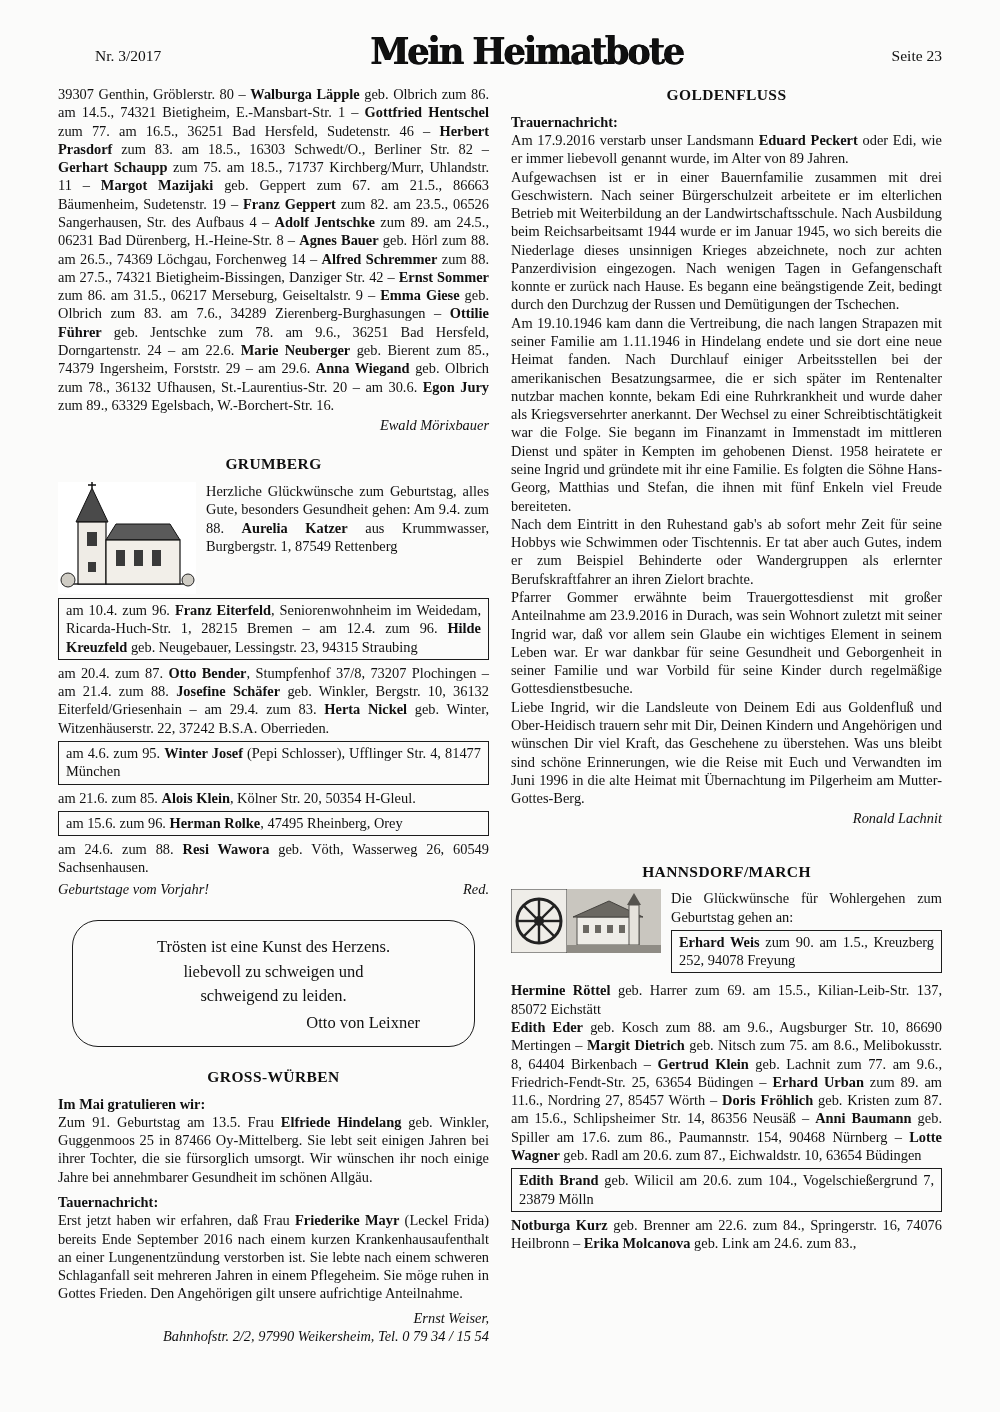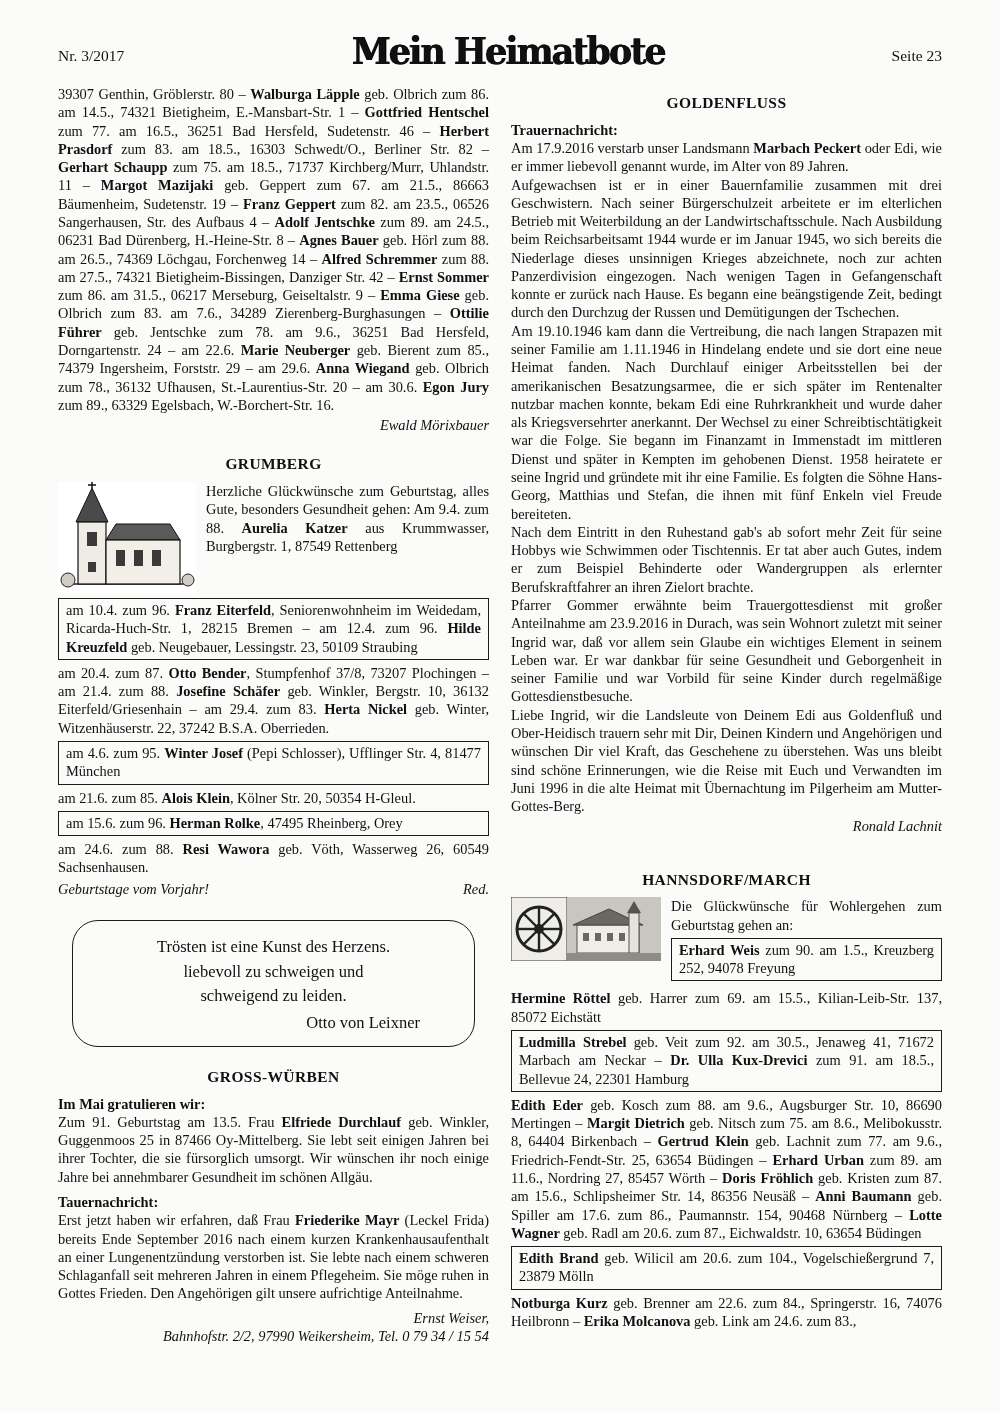--- a/index.html
+++ b/index.html
@@ -11,40 +11,41 @@
     font-family: "Liberation Serif", "DejaVu Serif", serif;
   }
   .page {
     width: 1000px; height: 1412px;
     padding: 30px 58px 18px 58px;
     overflow: hidden;
   }
   .page-header {
     display: flex; align-items: flex-end; justify-content: space-between;
     margin-bottom: 14px;
+    margin-left: 37px;
   }
   .issue, .pagenum { font-size: 15.5px; padding-bottom: 6px; }
   .masthead {
     font-family: "DejaVu Serif", serif;
     font-size: 35px; font-weight: 700;
     letter-spacing: -2px;
     text-shadow: 0.8px 0 0 #000;
     transform: scaleY(1.08);
   }
   .columns { display: flex; gap: 22px; justify-content: space-between; }
   .col { flex: 1 1 0; min-width: 0; font-size: 14.4px; line-height: 1.27; text-align: justify; hyphens: auto; }
   p { margin: 0; }
   .b { font-weight: 700; }
   .sig { text-align: right; font-style: italic; margin: 2px 0 4px 0; }
   .sig2 { text-align: right; font-style: italic; }
   .section-heading {
     text-align: center; font-size: 15.5px; font-weight: 700;
     letter-spacing: 0.4px; margin: 20px 0 8px 0;
   }
-  .section-heading.first { margin-top: 8px; }
+  .section-heading.first { margin-top: 0; }
   .section-heading.spaced { margin-top: 34px; }
   .lead { font-weight: 700; margin-top: 7px; }
   .boxed {
     border: 1.4px solid #1c1c1c;
     padding: 2px 7px 3px 7px;
     margin: 4px 0 4px 0;
   }
   .media-row { display: flex; gap: 10px; margin: 2px 0 4px 0; align-items: flex-start; }
   .media-row svg { flex: 0 0 auto; }
   .media-right { flex: 1 1 auto; min-width: 0; }
@@ -93,21 +94,21 @@
           <rect x="48" y="58" width="74" height="44" fill="#f2efe9" stroke="#111111" stroke-width="1.2"></rect>
           <rect x="58" y="68" width="9" height="16" fill="#3a3a3a"></rect>
           <rect x="76" y="68" width="9" height="16" fill="#3a3a3a"></rect>
           <rect x="94" y="68" width="9" height="16" fill="#3a3a3a"></rect>
           <circle cx="10" cy="98" r="7" fill="#cfccc4" stroke="#222222"></circle>
           <circle cx="130" cy="98" r="6" fill="#cfccc4" stroke="#222222"></circle>
         </svg>
         <p class="para media-right"><span>Herzliche Glückwünsche zum Geburtstag, alles Gute, besonders Gesundheit gehen: Am 9.4. zum 88. </span><span class="b">Aurelia Katzer</span><span> aus Krummwasser, Burgbergstr. 1, 87549 Rettenberg</span></p>
       </div>
 
-      <p class="boxed"><span>am 10.4. zum 96. </span><span class="b">Franz Eiterfeld</span><span>, Seniorenwohnheim im Weidedam, Ricarda-Huch-Str. 1, 28215 Bremen – am 12.4. zum 96. </span><span class="b">Hilde Kreuzfeld</span><span> geb. Neugebauer, Lessingstr. 23, 50109 Straubing</span></p>
+      <p class="boxed"><span>am 10.4. zum 96. </span><span class="b">Franz Eiterfeld</span><span>, Seniorenwohnheim im Weidedam, Ricarda-Huch-Str. 1, 28215 Bremen – am 12.4. zum 96. </span><span class="b">Hilde Kreuzfeld</span><span> geb. Neugebauer, Lessingstr. 23, 94315 Straubing</span></p>
       <p class="para"><span>am 20.4. zum 87. </span><span class="b">Otto Bender</span><span>, Stumpfenhof 37/8, 73207 Plochingen – am 21.4. zum 88. </span><span class="b">Josefine Schäfer</span><span> geb. Winkler, Bergstr. 10, 36132 Eiterfeld/Griesenhain – am 29.4. zum 83. </span><span class="b">Herta Nickel</span><span> geb. Winter, Witzenhäuserstr. 22, 37242 B.S.A. Oberrieden.</span></p>
       <p class="boxed"><span>am 4.6. zum 95. </span><span class="b">Winter Josef</span><span> (Pepi Schlosser), Ufflinger Str. 4, 81477 München</span></p>
       <p class="para"><span>am 21.6. zum 85. </span><span class="b">Alois Klein</span><span>, Kölner Str. 20, 50354 H-Gleul.</span></p>
       <p class="boxed"><span>am 15.6. zum 96. </span><span class="b">Herman Rolke</span><span>, 47495 Rheinberg, Orey</span></p>
       <p class="para"><span>am 24.6. zum 88. </span><span class="b">Resi Wawora</span><span> geb. Vöth, Wasserweg 26, 60549 Sachsenhausen.</span></p>
 
       <div class="footline">
         <span>Geburtstage vom Vorjahr!</span>
         <span>Red.</span>
       </div>
@@ -115,35 +116,35 @@
       <div class="quote-box">
         <div>Trösten ist eine Kunst des Herzens.</div>
         <div>liebevoll zu schweigen und</div>
         <div>schweigend zu leiden.</div>
         <div class="attribution">Otto von Leixner</div>
       </div>
 
       <h2 class="section-heading">GROSS-WÜRBEN</h2>
 
       <p class="lead">Im Mai gratulieren wir:</p>
-      <p class="para"><span>Zum 91. Geburtstag am 13.5. Frau </span><span class="b">Elfriede Durchlauf</span><span> geb. Winkler, Guggenmoos 25 in 87466 Oy-Mittelberg. Sie lebt seit einigen Jahren bei ihrer Tochter, die sie fürsorglich umsorgt. Wir wünschen ihr noch einige Jahre bei annehmbarer Gesundheit im schönen Allgäu.</span></p>
+      <p class="para"><span>Zum 91. Geburtstag am 13.5. Frau </span><span class="b">Elfriede Hindelang</span><span> geb. Winkler, Guggenmoos 25 in 87466 Oy-Mittelberg. Sie lebt seit einigen Jahren bei ihrer Tochter, die sie fürsorglich umsorgt. Wir wünschen ihr noch einige Jahre bei annehmbarer Gesundheit im schönen Allgäu.</span></p>
       <p class="lead">Tauernachricht:</p>
       <p class="para"><span>Erst jetzt haben wir erfahren, daß Frau </span><span class="b">Friederike Mayr</span><span> (Leckel Frida) bereits Ende September 2016 nach einem kurzen Krankenhausaufenthalt an einer Lungenentzündung verstorben ist. Sie lebte nach einem schweren Schlaganfall seit mehreren Jahren in einem Pflegeheim. Sie möge ruhen in Gottes Frieden. Den Angehörigen gilt unsere aufrichtige Anteilnahme.</span></p>
       <div class="gap-sm"></div>
       <p class="sig2">Ernst Weiser,</p>
       <p class="sig2">Bahnhofstr. 2/2, 97990 Weikersheim, Tel. 0 79 34 / 15 54</p>
 
     </div>
 
     <div class="col">
 
       <h2 class="section-heading first">GOLDENFLUSS</h2>
 
       <p class="lead">Trauernachricht:</p>
-      <p class="para"><span>Am 17.9.2016 verstarb unser Landsmann </span><span class="b">Marbach Peckert</span><span> oder Edi, wie er immer liebevoll genannt wurde, im Alter von 89 Jahren.</span></p>
+      <p class="para"><span>Am 17.9.2016 verstarb unser Landsmann </span><span class="b">Eduard Peckert</span><span> oder Edi, wie er immer liebevoll genannt wurde, im Alter von 89 Jahren.</span></p>
       <p class="para">Aufgewachsen ist er in einer Bauernfamilie zusammen mit drei Geschwistern. Nach seiner Bürgerschulzeit arbeitete er im elterlichen Betrieb mit Weiterbildung an der Landwirtschaftsschule. Nach Ausbildung beim Reichsarbeitsamt 1944 wurde er im Januar 1945, wo sich bereits die Niederlage dieses unsinnigen Krieges abzeichnete, noch zur achten Panzerdivision eingezogen. Nach wenigen Tagen in Gefangenschaft konnte er zurück nach Hause. Es begann eine beängstigende Zeit, bedingt durch den Durchzug der Russen und Demütigungen der Tschechen.</p>
       <p class="para">Am 19.10.1946 kam dann die Vertreibung, die nach langen Strapazen mit seiner Familie am 1.11.1946 in Hindelang endete und sie dort eine neue Heimat fanden. Nach Durchlauf einiger Arbeitsstellen bei der amerikanischen Besatzungsarmee, die er sich später im Rentenalter nutzbar machen konnte, bekam Edi eine Ruhrkrankheit und wurde daher als Kriegsversehrter anerkannt. Der Wechsel zu einer Schreibtischtätigkeit war die Folge. Sie begann im Finanzamt in Immenstadt im mittleren Dienst und später in Kempten im gehobenen Dienst. 1958 heiratete er seine Ingrid und gründete mit ihr eine Familie. Es folgten die Söhne Hans-Georg, Matthias und Stefan, die ihnen mit fünf Enkeln viel Freude bereiteten.</p>
       <p class="para">Nach dem Eintritt in den Ruhestand gab's ab sofort mehr Zeit für seine Hobbys wie Schwimmen oder Tischtennis. Er tat aber auch Gutes, indem er zum Beispiel Behinderte oder Wandergruppen als erlernter Berufskraftfahrer an ihren Zielort brachte.</p>
       <p class="para">Pfarrer Gommer erwähnte beim Trauergottesdienst mit großer Anteilnahme am 23.9.2016 in Durach, was sein Wohnort zuletzt mit seiner Ingrid war, daß vor allem sein Glaube ein wichtiges Element in seinem Leben war. Er war dankbar für seine Gesundheit und Geborgenheit in seiner Familie und war Vorbild für seine Kinder durch regelmäßige Gottesdienstbesuche.</p>
       <p class="para">Liebe Ingrid, wir die Landsleute von Deinem Edi aus Goldenfluß und Ober-Heidisch trauern sehr mit Dir, Deinen Kindern und Angehörigen und wünschen Dir viel Kraft, das Geschehene zu überstehen. Was uns bleibt sind schöne Erinnerungen, wie die Reise mit Euch und Verwandten im Juni 1996 in die alte Heimat mit Übernachtung im Pilgerheim am Mutter-Gottes-Berg.</p>
       <p class="sig">Ronald Lachnit</p>
 
       <h2 class="section-heading spaced">HANNSDORF/MARCH</h2>
 
       <div class="media-row">
@@ -171,20 +172,19 @@
           <rect x="108" y="36" width="6" height="8" fill="#6b6862"></rect>
           <rect x="56" y="56" width="94" height="8" fill="#8f8c85"></rect>
         </svg>
         <div class="media-right">
           <p class="para">Die Glückwünsche für Wohlergehen zum Geburtstag gehen an:</p>
           <p class="boxed"><span class="b">Erhard Weis</span><span> zum 90. am 1.5., Kreuzberg 252, 94078 Freyung</span></p>
         </div>
       </div>
 
       <p class="para"><span class="b">Hermine Röttel</span><span> geb. Harrer zum 69. am 15.5., Kilian-Leib-Str. 137, 85072 Eichstätt</span></p>
-      <p class="boxed"><span class="b">Ludmilla Strebel</span><span> geb. Veit zum 92. am 30.5., Jenaweg 41, 71672 Marbach am Neckar – </span><span class="b">Dr. Ulla Kux-Drevici</span><span> zum 91. am 18.5., Bellevue 24, 22301 Hamburg</span></p>
       <p class="para"><span class="b">Edith Eder</span><span> geb. Kosch zum 88. am 9.6., Augsburger Str. 10, 86690 Mertingen – </span><span class="b">Margit Dietrich</span><span> geb. Nitsch zum 75. am 8.6., Melibokusstr. 8, 64404 Birkenbach – </span><span class="b">Gertrud Klein</span><span> geb. Lachnit zum 77. am 9.6., Friedrich-Fendt-Str. 25, 63654 Büdingen – </span><span class="b">Erhard Urban</span><span> zum 89. am 11.6., Nordring 27, 85457 Wörth – </span><span class="b">Doris Fröhlich</span><span> geb. Kristen zum 87. am 15.6., Schlipsheimer Str. 14, 86356 Neusäß – </span><span class="b">Anni Baumann</span><span> geb. Spiller am 17.6. zum 86., Paumannstr. 154, 90468 Nürnberg – </span><span class="b">Lotte Wagner</span><span> geb. Radl am 20.6. zum 87., Eichwaldstr. 10, 63654 Büdingen</span></p>
       <p class="boxed"><span class="b">Edith Brand</span><span> geb. Wilicil am 20.6. zum 104., Vogelschießergrund 7, 23879 Mölln</span></p>
       <p class="para"><span class="b">Notburga Kurz</span><span> geb. Brenner am 22.6. zum 84., Springerstr. 16, 74076 Heilbronn – </span><span class="b">Erika Molcanova</span><span> geb. Link am 24.6. zum 83.,</span></p>
 
     </div>
   </div>
 </div>
 
 </body></html>

